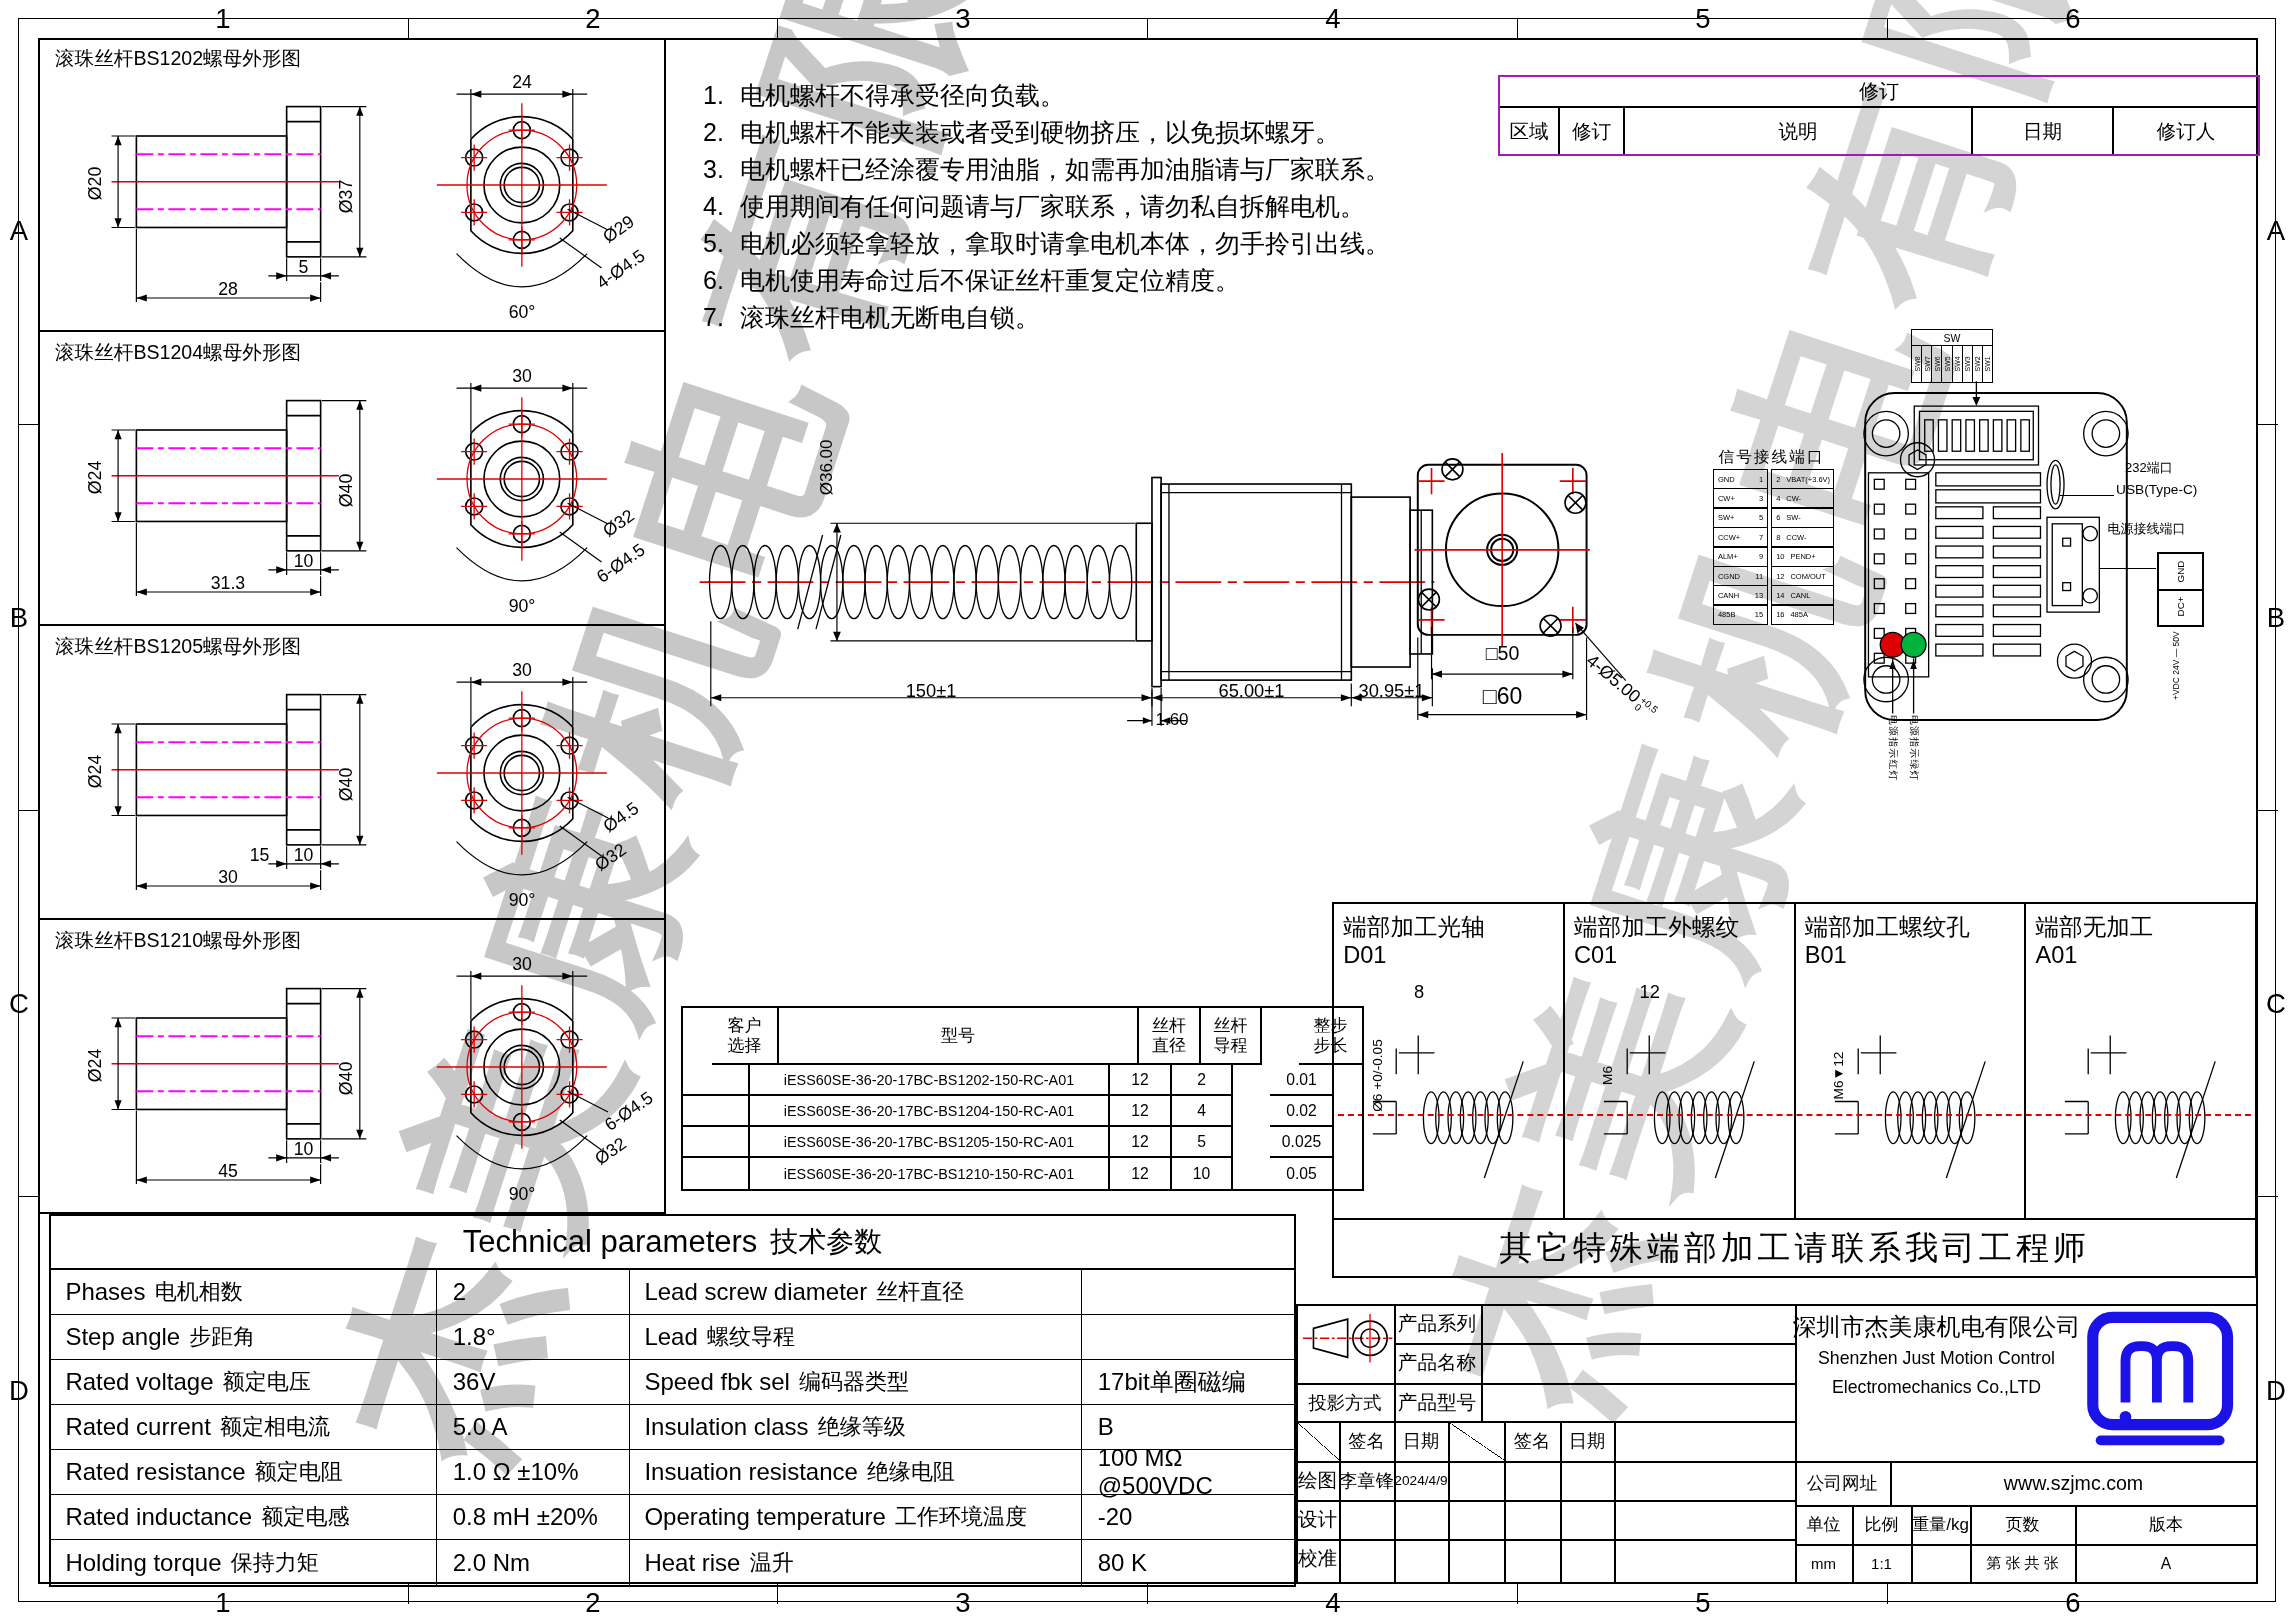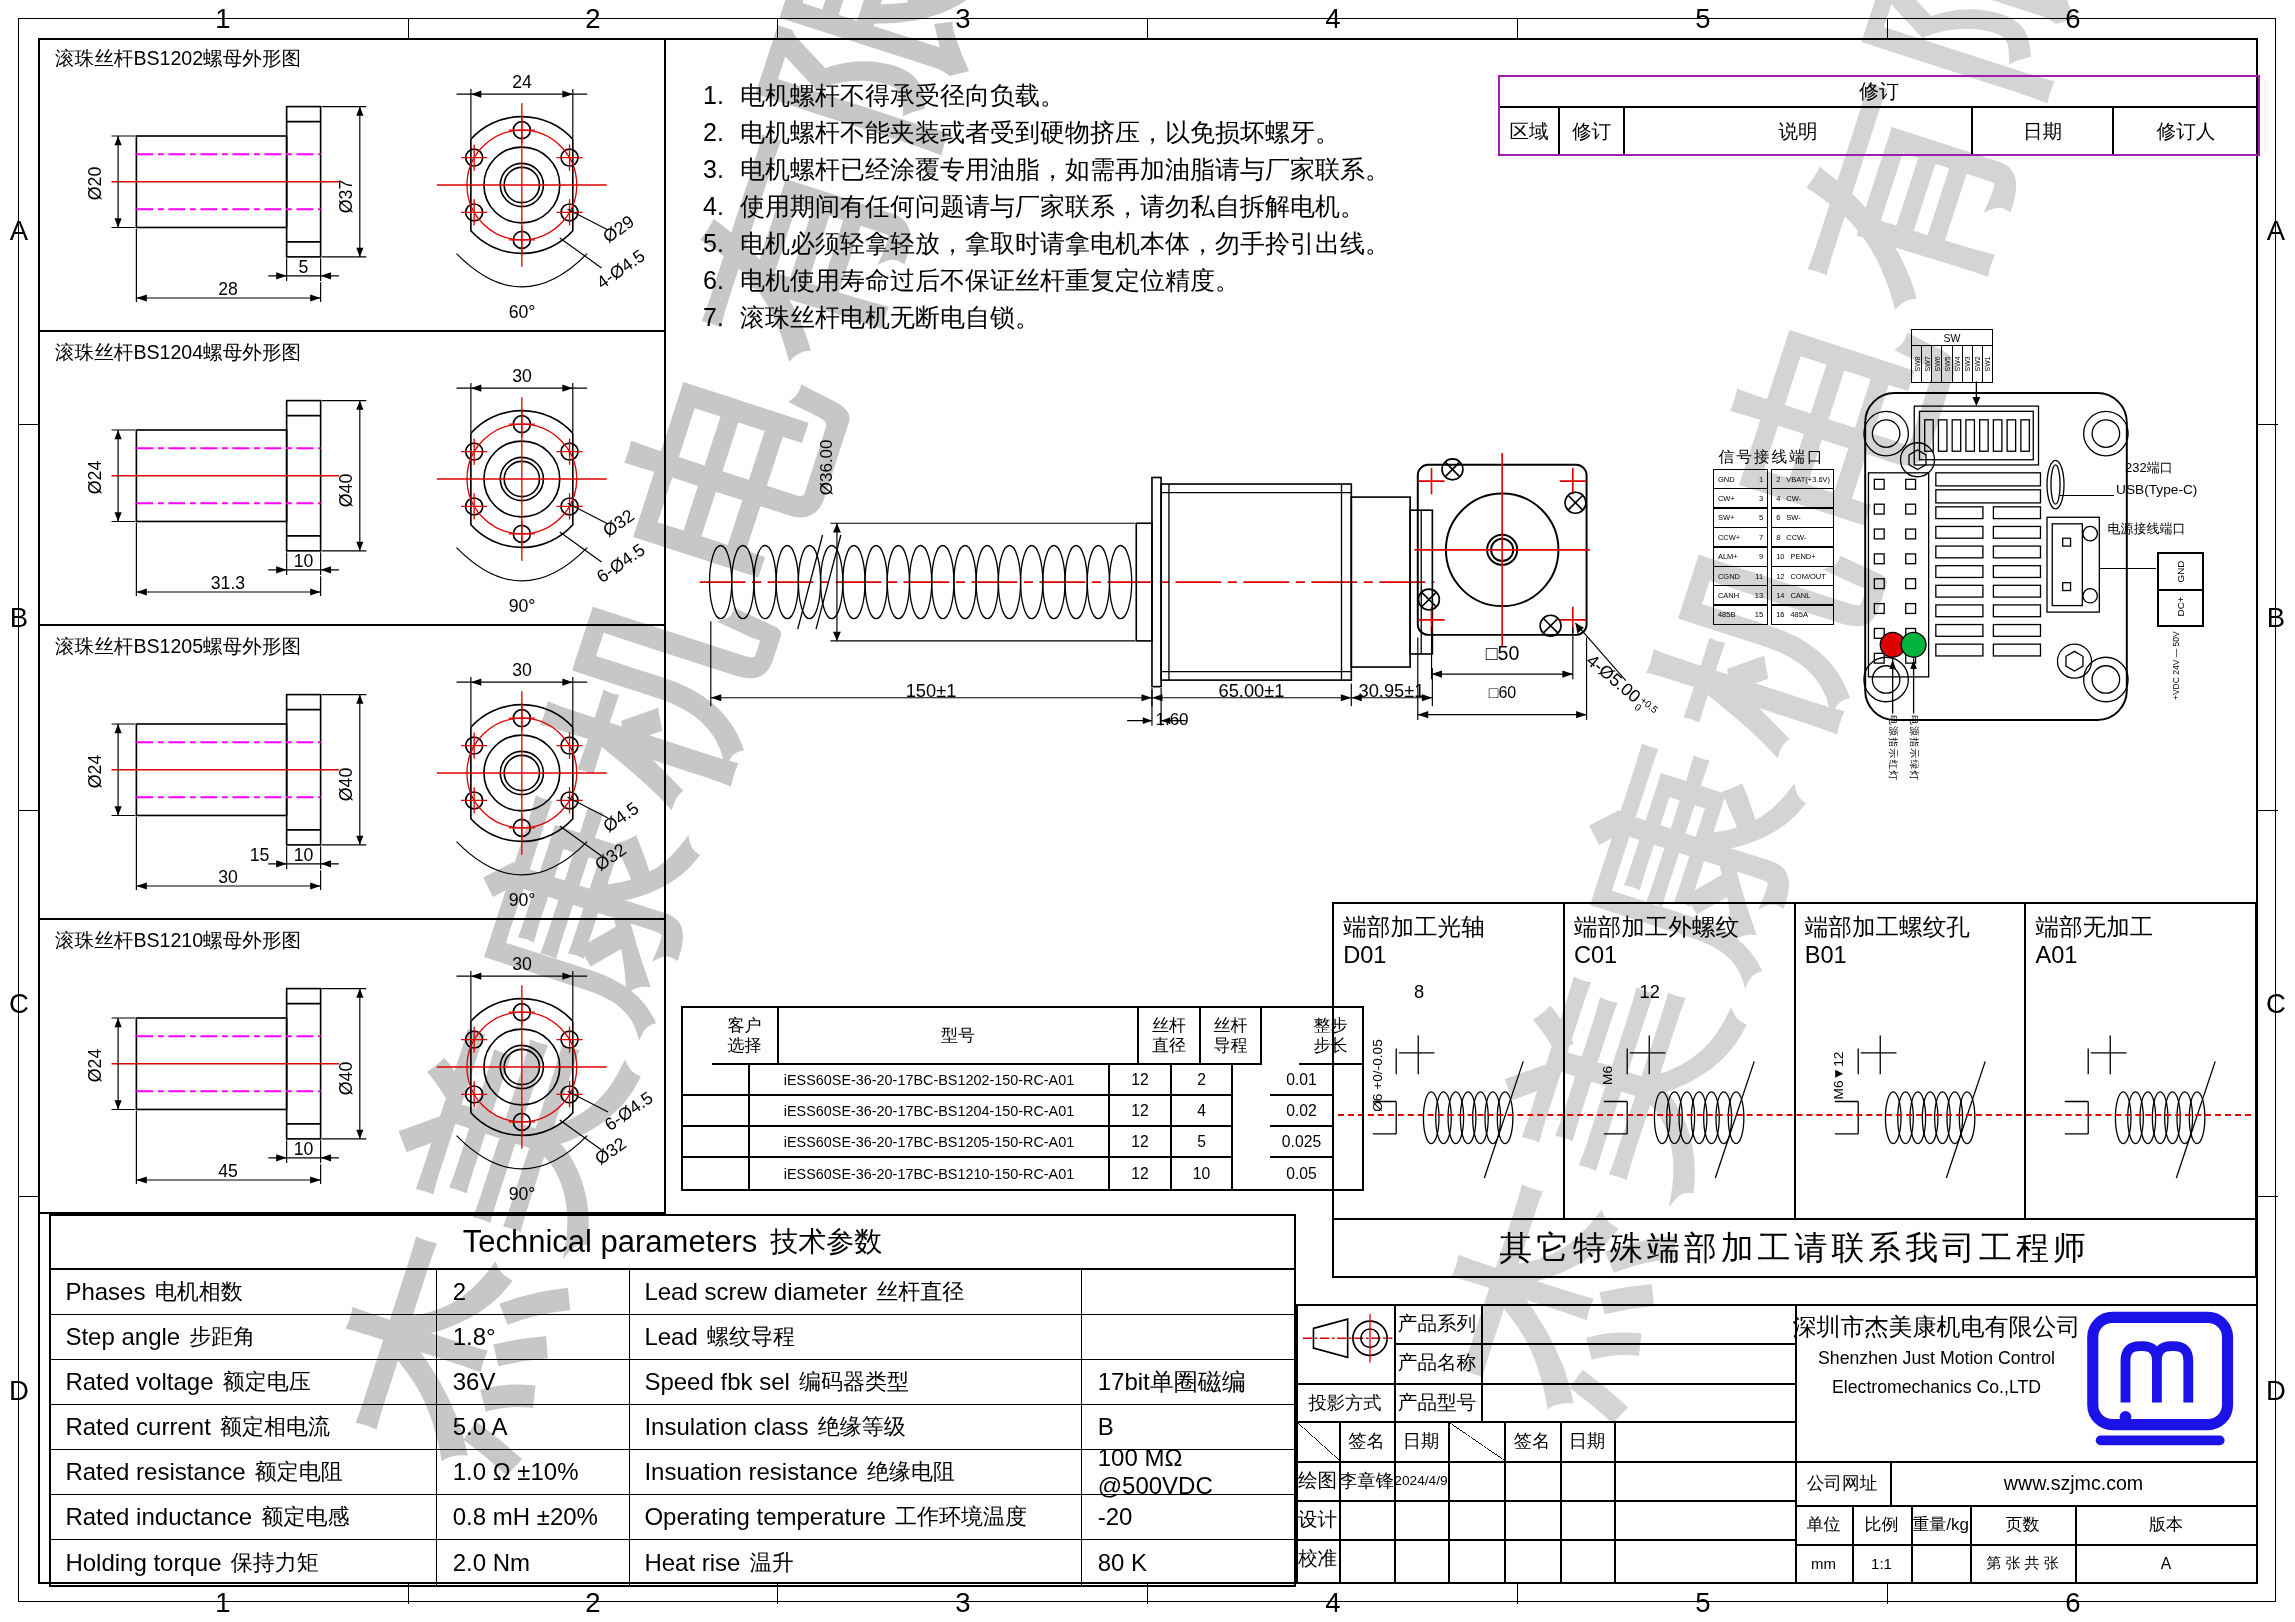--- a/index.html
+++ b/index.html
@@ -505,21 +505,21 @@
     </g>
     <g fill="#000" stroke="none">
       <path d="M48,390 l16,-5.5 v11 z"></path>
         <path d="M264,390 l-16,-5.5 v11 z"></path>
       <path d="M27,452 l16,-5.5 v11 z"></path>
         <path d="M285,452 l-16,-5.5 v11 z"></path>
       <path d="M268,312 l3,16 l10,-9 z"></path>
     </g>
   </svg>
   <div class="lbl c layer" style="left:1470px;top:643px;width:65px;font-size:19.6px;">□50</div>
-  <div class="lbl c layer" style="left:1470px;top:684px;width:65px;font-size:16px;">□60</div>
+  <div class="lbl c layer" style="left:1470px;top:684px;width:65px;font-size:23px;">□60</div>
   <div class="lbl layer" style="left:1595px;top:651px;font-size:17.7px;transform:rotate(40deg);transform-origin:0 0;">
     <span>4-Ø5.00</span><span class="supsub"><span style="display:block;">+0.5</span><span style="display:block;">0</span></span>
   </div>
 
   <div class="lbl c layer" style="left:1701px;top:448px;width:141px;font-size:15.7px;letter-spacing:2px;">信号接线端口</div>
   <div class="abs layer" style="left:1713px;top:470px;">
 
   <div class="sig-row">
         <div class="sc sl">
           <span>GND</span>

